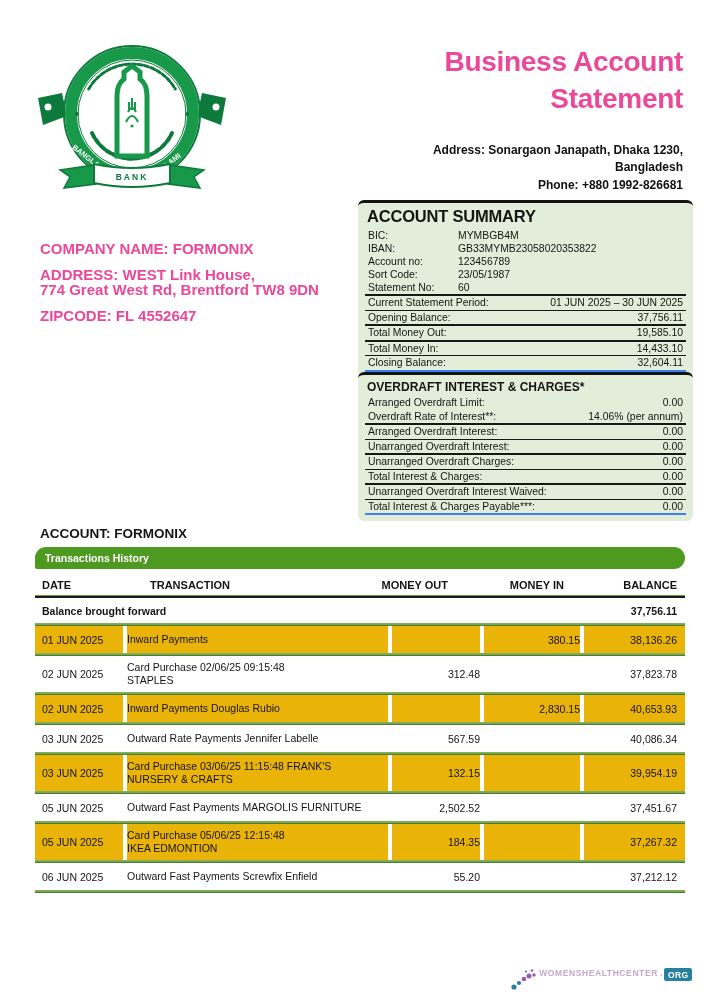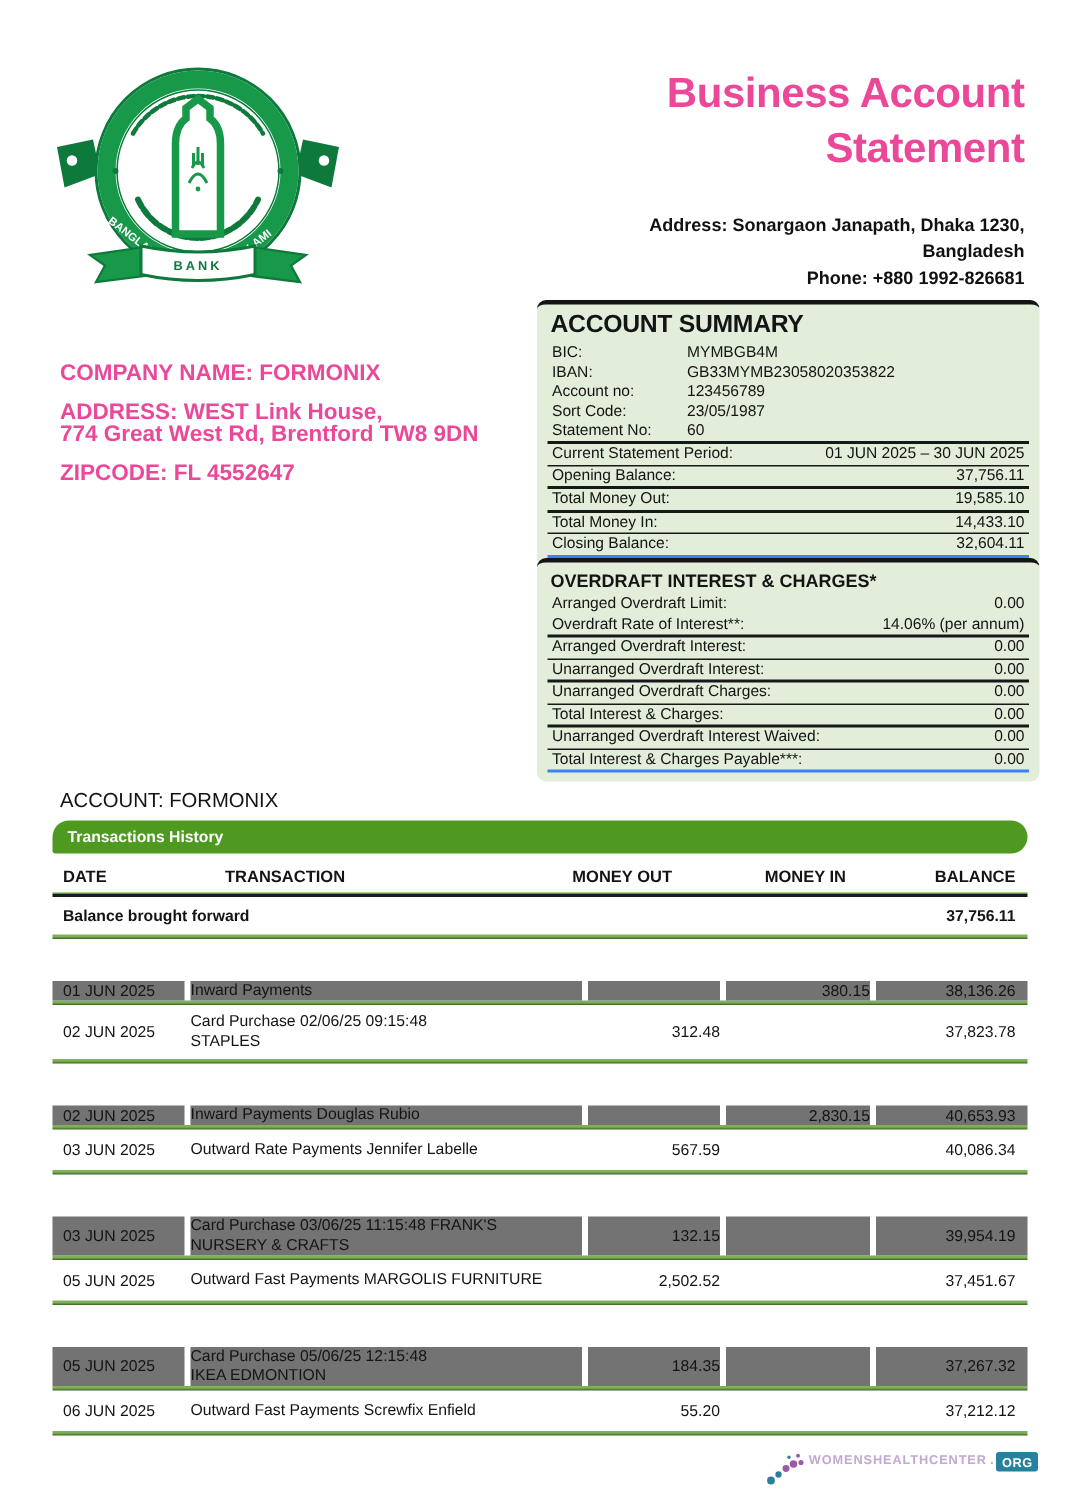--- a/index.html
+++ b/index.html
@@ -29,39 +29,39 @@
   .info-row{display:flex;font-size:10.4px;line-height:13px;padding:0 3px;}
   .info-row .lbl{width:90px;flex:none;}
   .kv-rows{border-bottom:2px solid #3b82f6;}
   .kv-row{display:flex;justify-content:space-between;font-size:10.4px;line-height:13.5px;
           padding:0 3px;border-top:1.5px solid #181818;}
   .kv-row.w25{border-top-width:2.5px;}
   .kv-row.w20{border-top-width:2px;}
   .kv-row.w0{border-top:none;}
 
   
-  .account-heading{position:absolute;left:40px;top:526px;font-size:13.5px;font-weight:normal;text-align:center;}
+  .account-heading{position:absolute;left:40px;top:526px;font-size:13.5px;font-weight:bold;text-align:center;}
   .trans-bar{position:absolute;left:35px;top:547px;width:650px;height:22px;background:#4e9a20;
              border-radius:11px 11px 11px 2px;color:#fff;font-size:10.5px;font-weight:bold;
              line-height:22px;padding-left:10px;box-sizing:border-box;}
   .trans{position:absolute;left:35px;top:575px;width:650px;font-size:10.5px;}
   .t-head{display:flex;gap:20px;font-weight:bold;font-size:11px;height:20px;align-items:center;}
   .hd-line{height:3px;background:linear-gradient(180deg,#5b9d36 0%,#5b9d36 34%,#1c1c1c 34%,#1c1c1c 100%);}
   .rule{height:3px;background:linear-gradient(180deg,#7db058 0%,#7db058 45%,#39641c 100%);}
   .t-row{display:flex;gap:4px;min-height:27px;align-items:stretch;}
   .t-row.tall{min-height:36px;}
   .t-row.bbf{min-height:25px;font-weight:bold;}
   .cell{display:flex;align-items:center;box-sizing:border-box;}
   .c-date{width:88px;flex:none;padding-left:7px;}
   .c-desc{flex:1;white-space:pre-line;line-height:13px;}
   .c-span{flex:1;padding-left:7px;}
   .c-out{width:88px;flex:none;justify-content:flex-end;}
   .c-in{width:96px;flex:none;justify-content:flex-end;}
   .c-bal{width:101px;flex:none;justify-content:flex-end;padding-right:8px;}
-  .t-row.green .cell{background:#737373;margin-top:28px;}
+  .t-row.green .cell{background:#eab308;}
   .t-head .c-date,.t-head .c-desc{padding-left:7px;white-space:normal;}
 
   
   .footer{position:absolute;top:968px;right:28px;display:flex;align-items:flex-start;gap:2px;}
   .footer .brand{color:#c2a9d1;font-size:8.5px;font-weight:bold;letter-spacing:.6px;}
   .footer .sep{color:#c2a9d1;font-size:9px;font-weight:bold;}
   .footer .tld{background:#27809c;color:#fff;font-size:8.5px;font-weight:bold;
                padding:1.5px 3.5px;border-radius:2px;letter-spacing:.4px;}
 </style>
 </head>

